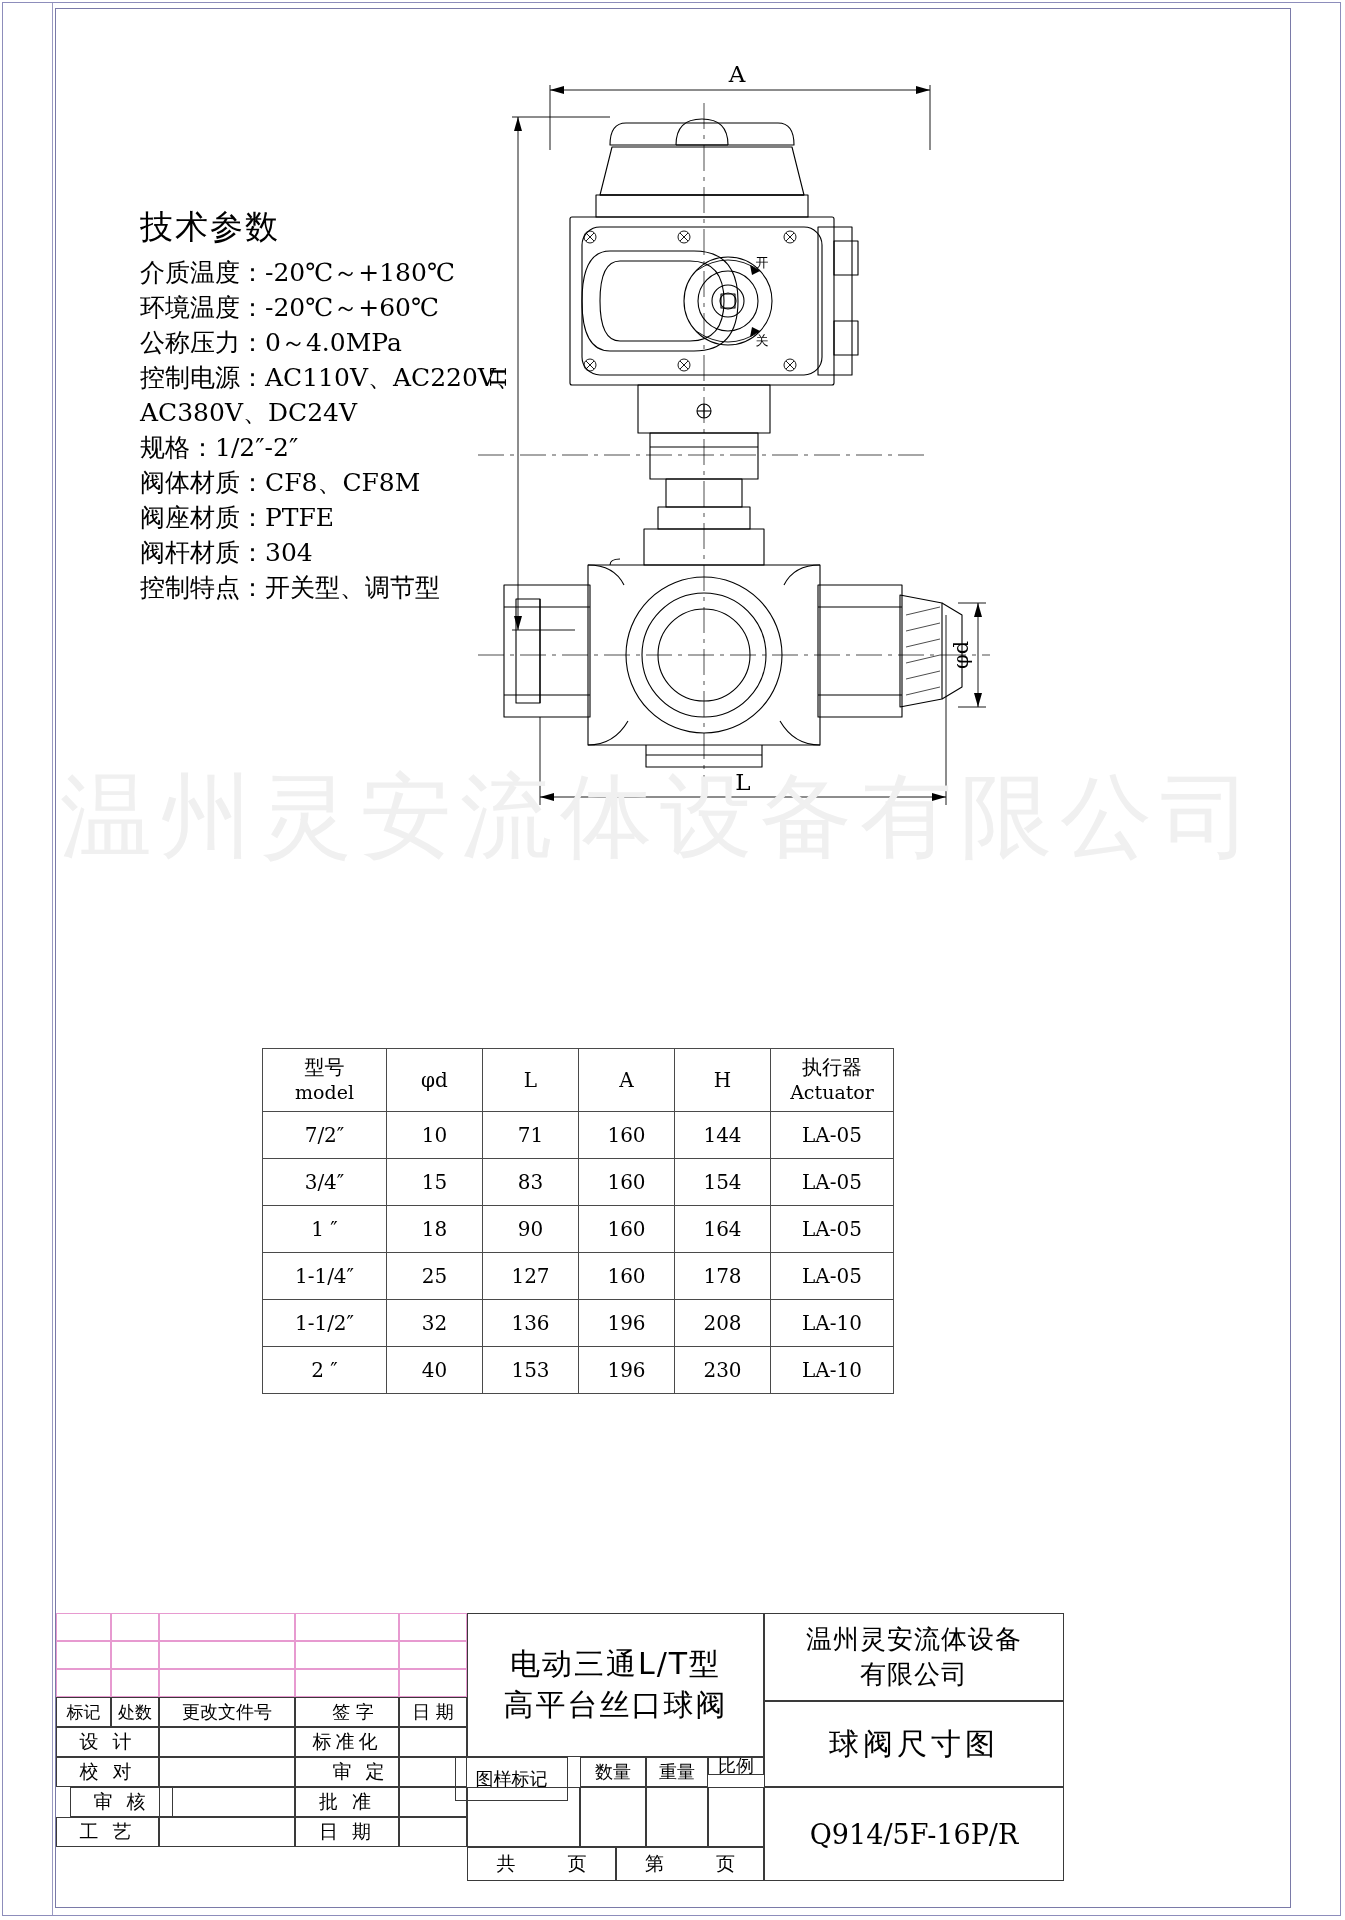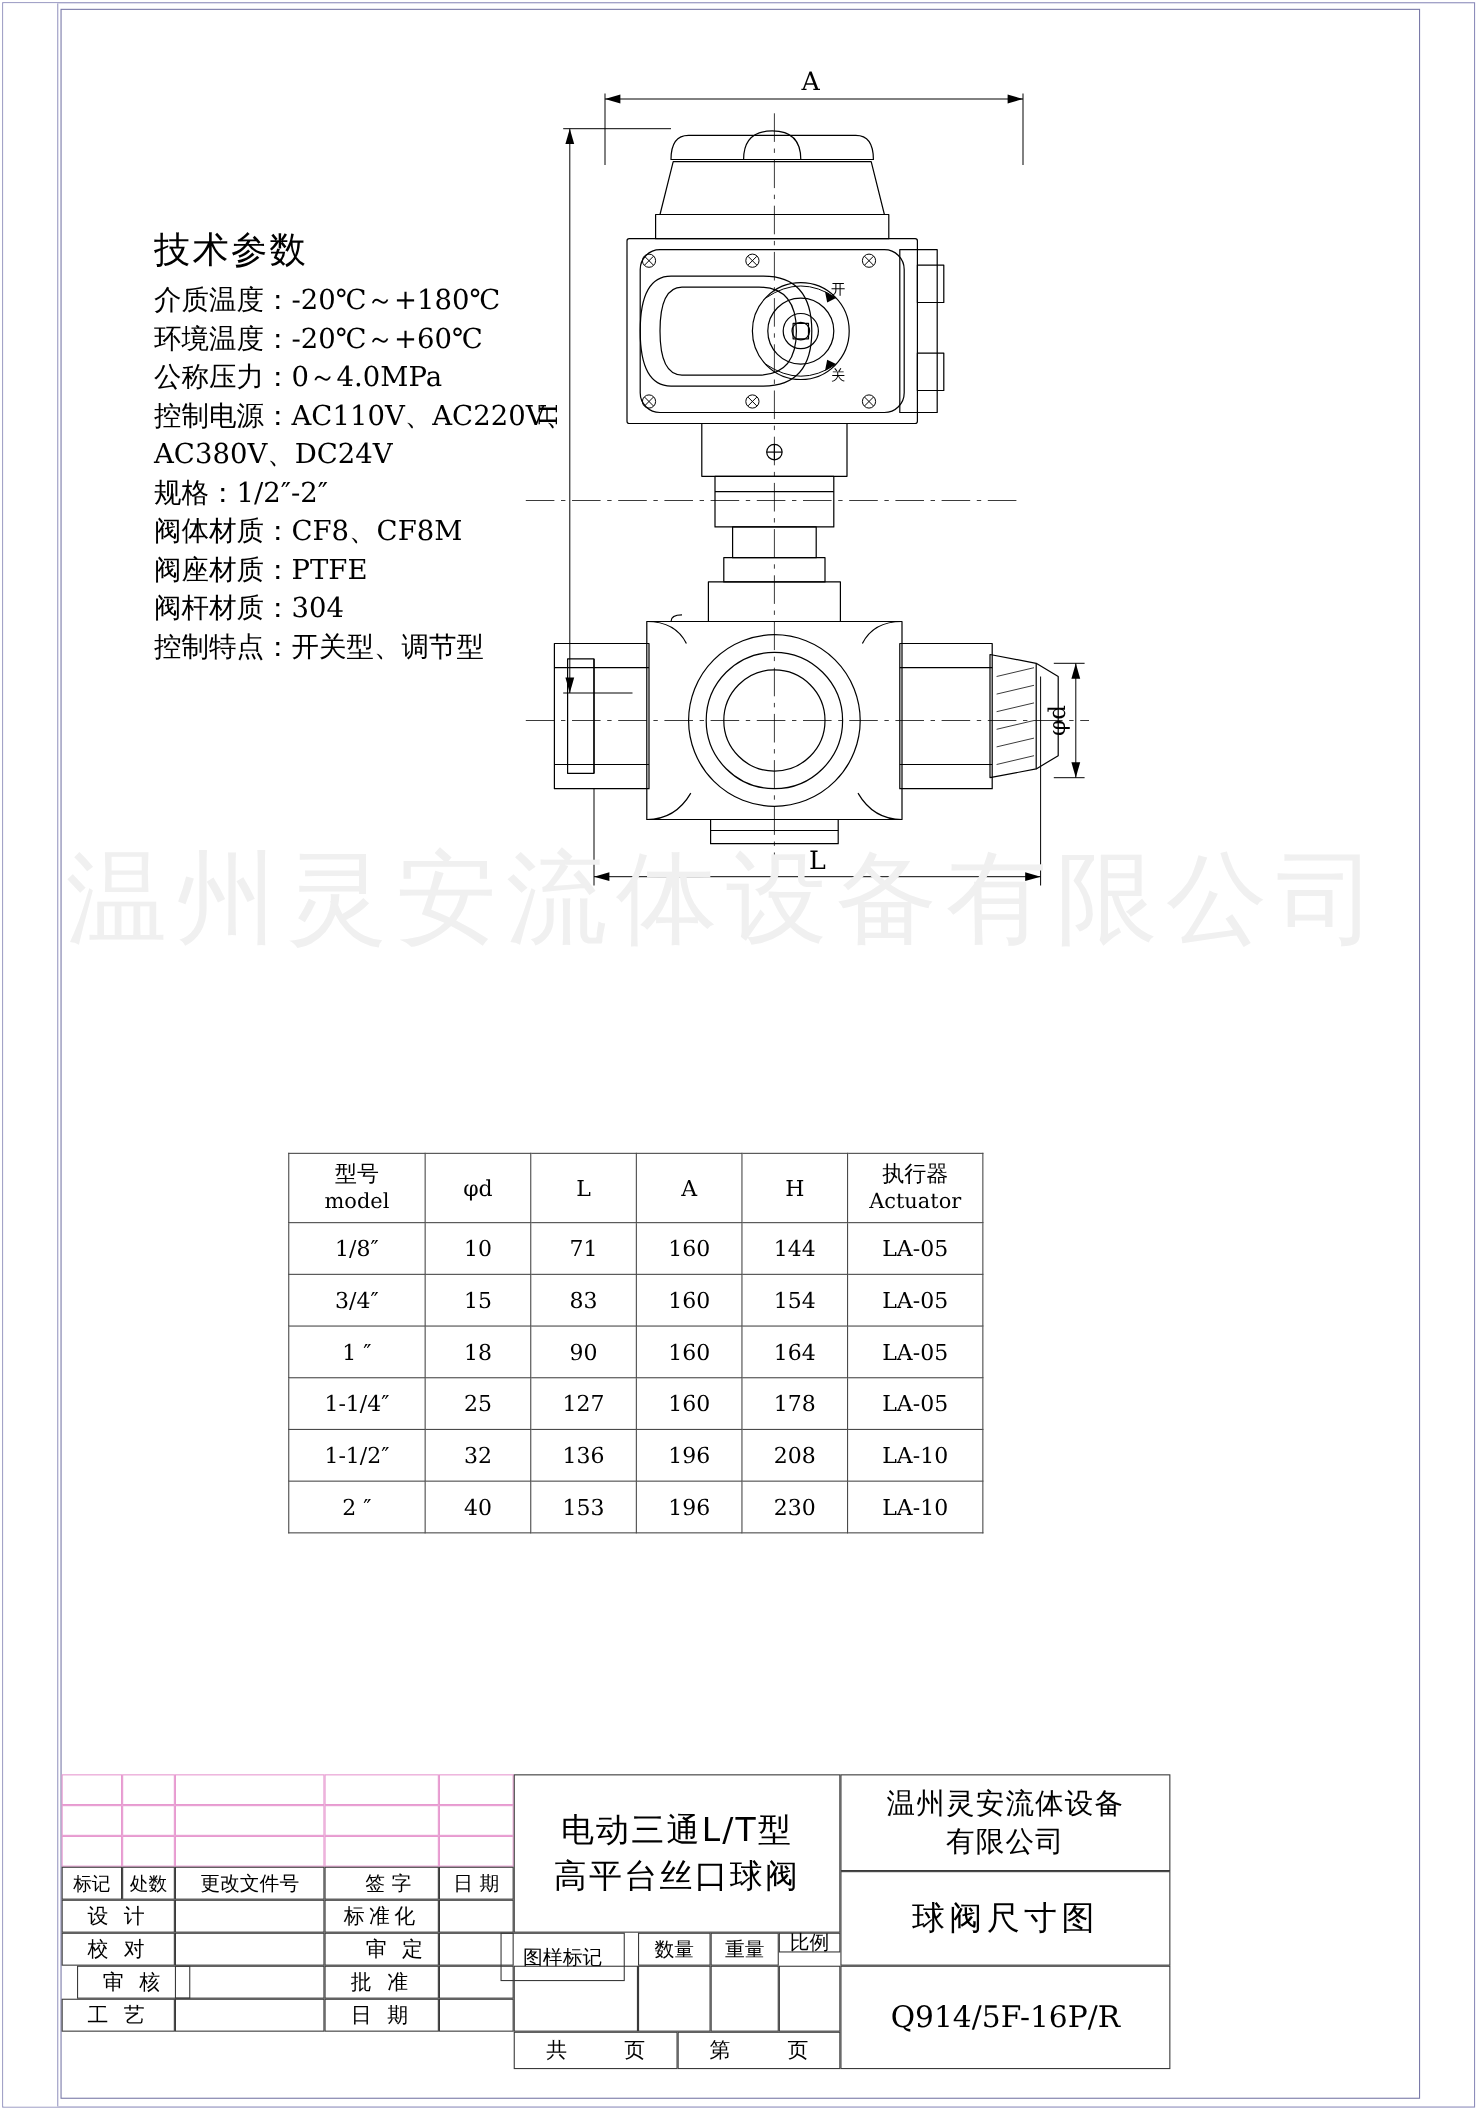--- a/index.html
+++ b/index.html
@@ -258,21 +258,21 @@
       <th class="c-a">A</th>
       <th class="c-h">H</th>
       <th class="c-act th-two">
         <div>执行器</div>
         <div class="sub">Actuator</div>
       </th>
     </tr>
   </thead>
   <tbody>
     <tr>
-      <td>1/8″</td>
+      <td>7/2″</td>
       <td>10</td>
       <td>71</td>
       <td>160</td>
       <td>144</td>
       <td>LA-05</td>
     </tr>
     <tr>
       <td>3/4″</td>
       <td>15</td>
       <td>83</td>

